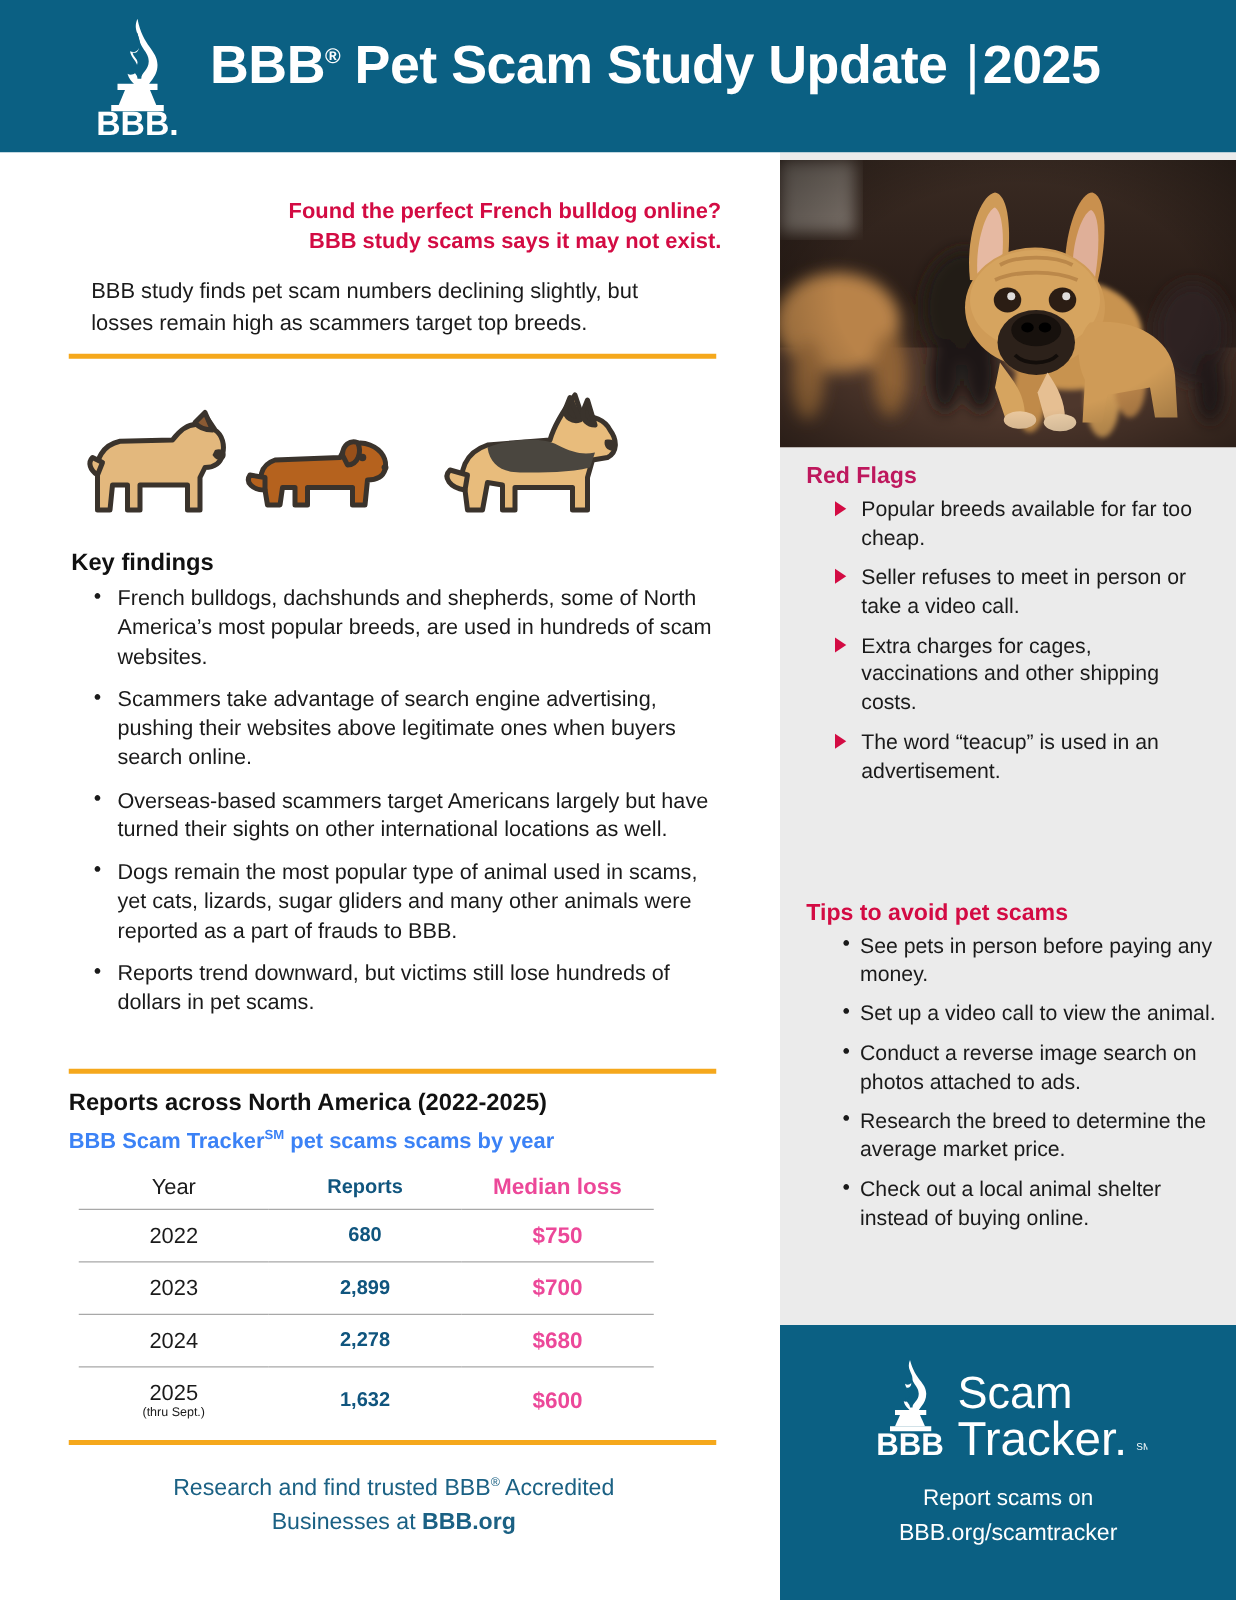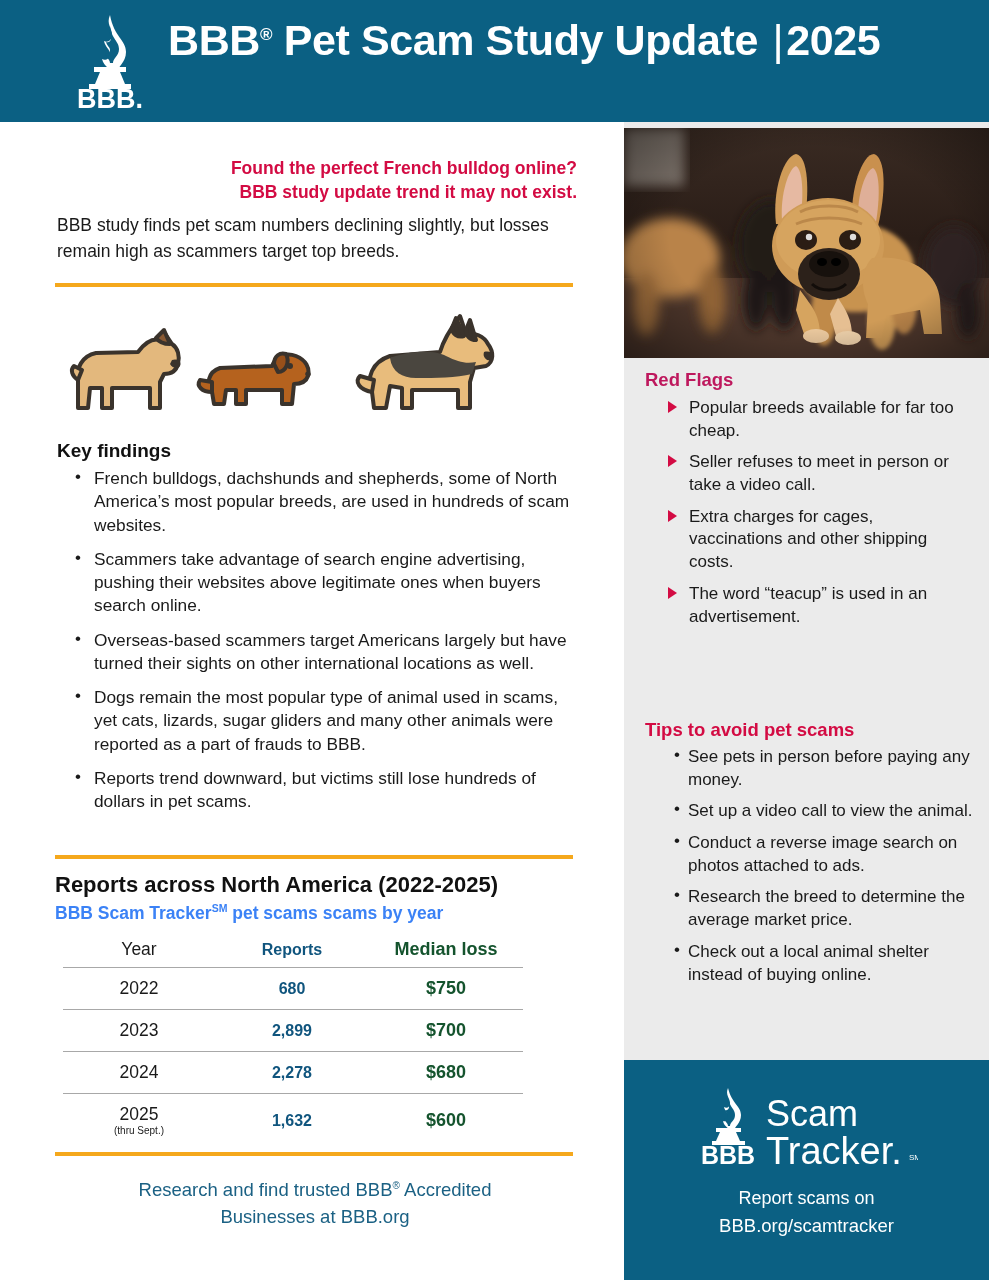--- a/index.html
+++ b/index.html
@@ -13,39 +13,39 @@
   #page{position:relative;width:989px;height:1280px;overflow:hidden;background:#fff;}
 
   
   .header{
     position:absolute;left:0;top:0;width:989px;height:122px;
     background:#0b6083;
     display:flex;align-items:center;
   }
   .bbb-logo{position:absolute;left:62px;top:12px;width:96px;height:98px;}
   .header-title{
-    position:absolute;left:168px;top:16px;
+    position:absolute;left:168px;top:28px;
     color:#ffffff;
     font-size:43px;font-weight:bold;letter-spacing:-0.4px;
     white-space:nowrap;
     font-family:"Liberation Sans", sans-serif;
   }
   .header-title .reg{font-size:17px;vertical-align:super;font-weight:bold;}
   .header-title .bar{font-weight:400;padding:0 3px;}
 
   
   .left-col{position:absolute;left:0;top:122px;width:624px;height:1158px;background:#fff;}
   .lead{position:absolute;left:57px;top:34px;width:520px;}
   .lead-red{
     color:#d30b43;font-size:17.5px;font-weight:bold;line-height:1.38;
     margin:0 0 9px 0;
     text-align:right;
   }
   .lead-body{
-    color:#1a1a1a;font-size:17.5px;line-height:1.45;margin:0;font-weight:400;
+    color:#1a1a1a;font-size:17.5px;line-height:1.45;margin:16px;font-weight:400;
   }
   .rule-orange{
     position:absolute;left:55px;width:518px;height:4px;background:#f5a81c;
   }
   #rule1{top:161px;}
   #rule2{top:733px;}
   #rule3{top:1030px;}
 
   .dogs{position:absolute;left:60px;top:186px;width:500px;height:120px;}
 
@@ -60,21 +60,21 @@
   .kf-list li{
     position:relative;padding-left:22px;margin-bottom:11px;
     font-size:17.3px;line-height:1.345;color:#1a1a1a;
   }
   .kf-list li .bul{
     position:absolute;left:3px;top:-1px;font-size:17px;color:#1a1a1a;
   }
 
   .tbl-title{
     position:absolute;left:55px;top:750px;
-    font-size:22px;font-weight:bold;color:#111;
+    font-size:19px;font-weight:bold;color:#111;
   }
   .tbl-sub{
     position:absolute;left:55px;top:780px;
     font-size:17.5px;font-weight:bold;color:#3b82f6;
   }
   .tbl-sub sup{font-size:10.5px;vertical-align:super;}
 
   .rtable{
     position:absolute;left:63px;top:815px;width:460px;
     border-collapse:collapse;
@@ -82,29 +82,29 @@
   .rtable th{
     font-size:16.5px;font-weight:bold;color:#111;
     padding:2px 0 7px 0;text-align:center;
   }
   .rtable td{
     text-align:center;padding:10px 0 10px 0;
     border-top:1.5px solid #a8a8a8;
   }
   .rtable .c-year{font-size:17.5px;color:#1a1a1a;font-weight:400;width:152px;}
   .rtable .c-num{font-size:16px;color:#10557e;font-weight:bold;width:154px;}
-  .rtable .c-loss{font-size:18px;color:#14532d;font-weight:bold;width:154px;}
+  .rtable .c-loss{font-size:18px;color:#ec4899;font-weight:bold;width:154px;}
   .rtable .yr-note{display:block;font-size:10px;color:#1a1a1a;line-height:1.25;}
 
   .left-footer{
     position:absolute;left:55px;top:1055px;width:520px;
     text-align:center;color:#1b6184;font-size:18.5px;line-height:1.45;
   }
   .left-footer sup{font-size:10px;vertical-align:super;}
-  .left-footer b{font-weight:normal;}
+  .left-footer b{font-weight:bold;}
 
   
   .right-col{position:absolute;left:624px;top:122px;width:365px;height:938px;background:#ebebeb;}
   .photo{position:absolute;left:624px;top:128px;width:365px;height:230px;overflow:hidden;}
   .photo svg{display:block;}
 
   .rf-title{
     position:absolute;left:645px;top:369px;
     font-size:18.5px;font-weight:bold;color:#be185d;
   }
@@ -167,21 +167,21 @@
       <text x="48" y="96" font-family="Liberation Sans, sans-serif" font-size="27" font-weight="bold" fill="#ffffff" text-anchor="middle">BBB.</text>
     </svg>
     <div class="header-title"><span>BBB</span><span class="reg">®</span><span> Pet Scam Study Update </span><span class="bar">|</span><span>2025</span></div>
   </div>
 
   <div class="left-col">
 
     <div class="lead">
       <p class="lead-red">
         <span>Found the perfect French bulldog online?</span><br>
-        <span>BBB study update trend it may not exist.</span>
+        <span>BBB study scams says it may not exist.</span>
       </p>
       <p class="lead-body">BBB study finds pet scam numbers declining slightly, but losses remain high as scammers target top breeds.</p>
     </div>
 
     <div class="rule-orange" id="rule1"></div>
 
     <svg class="dogs" viewBox="0 0 500 120">
 
       <g>
         <path d="M18 72 C16 60 22 48 36 45 L78 44 C84 36 92 30 100 32 L104 24 L112 36 C118 40 120 48 118 56 C116 64 110 66 104 66 L100 74 L100 100 L90 100 L90 80 L52 80 L52 100 L42 100 L42 80 L30 80 L28 100 L18 100 Z" fill="#e3b87d" stroke="#3a332c" stroke-width="4" stroke-linejoin="round"></path>

